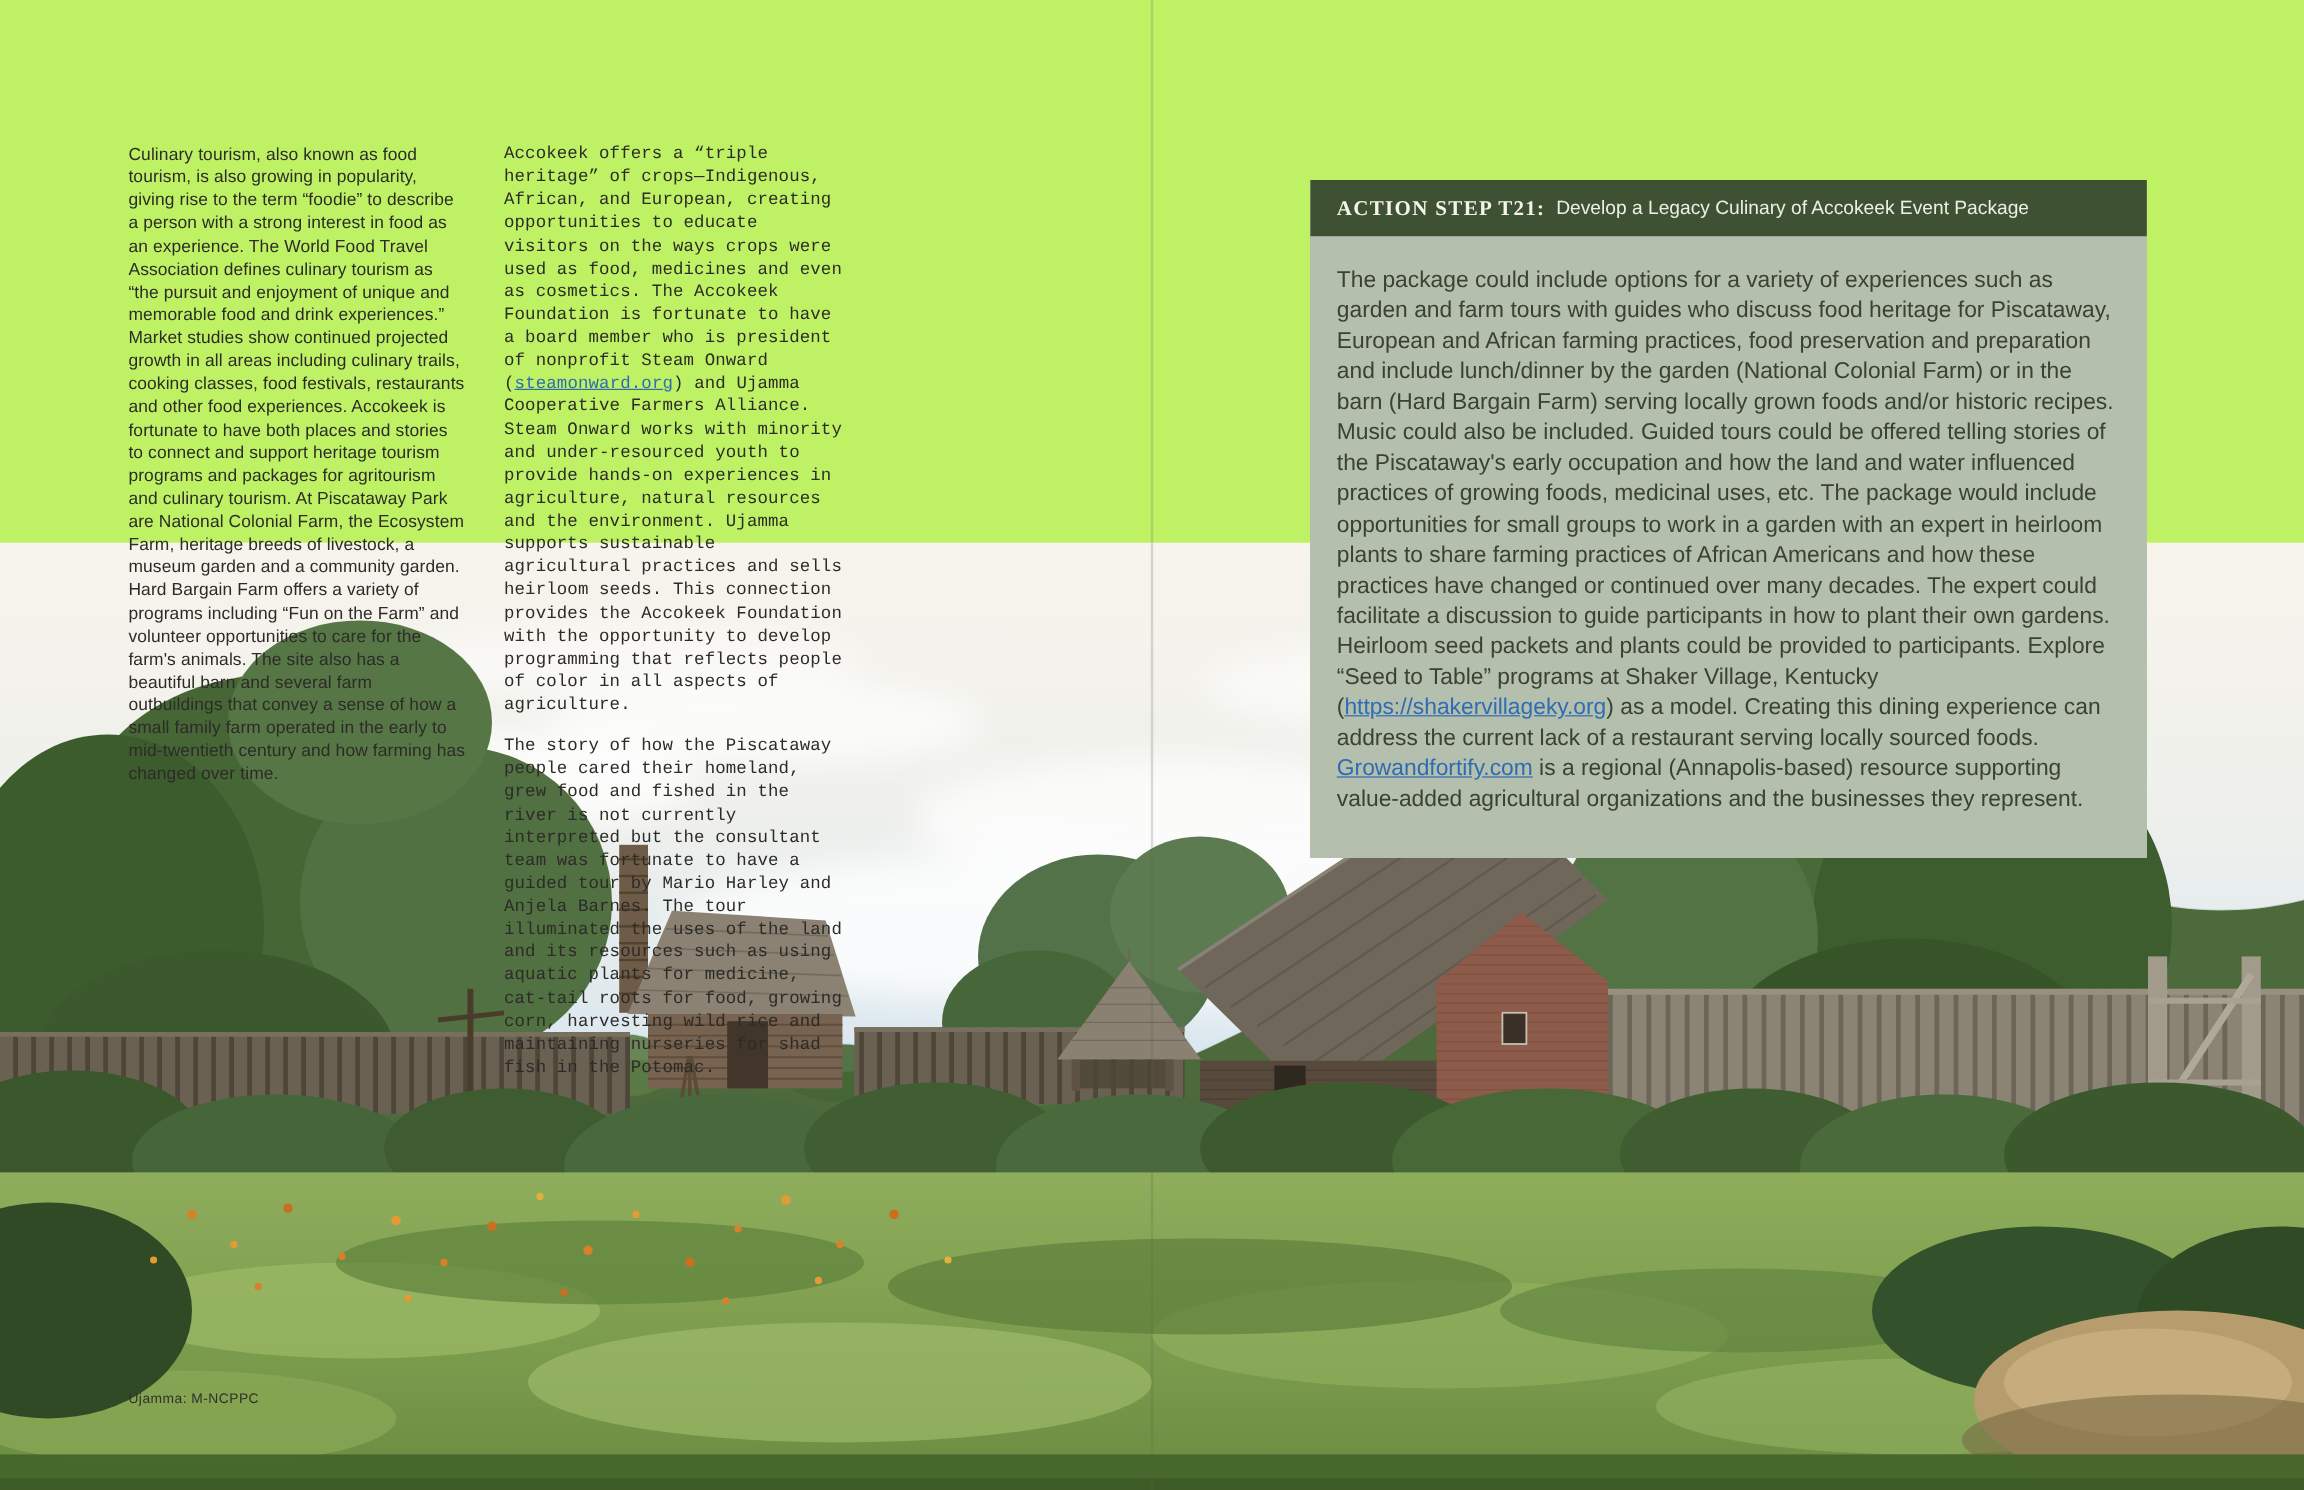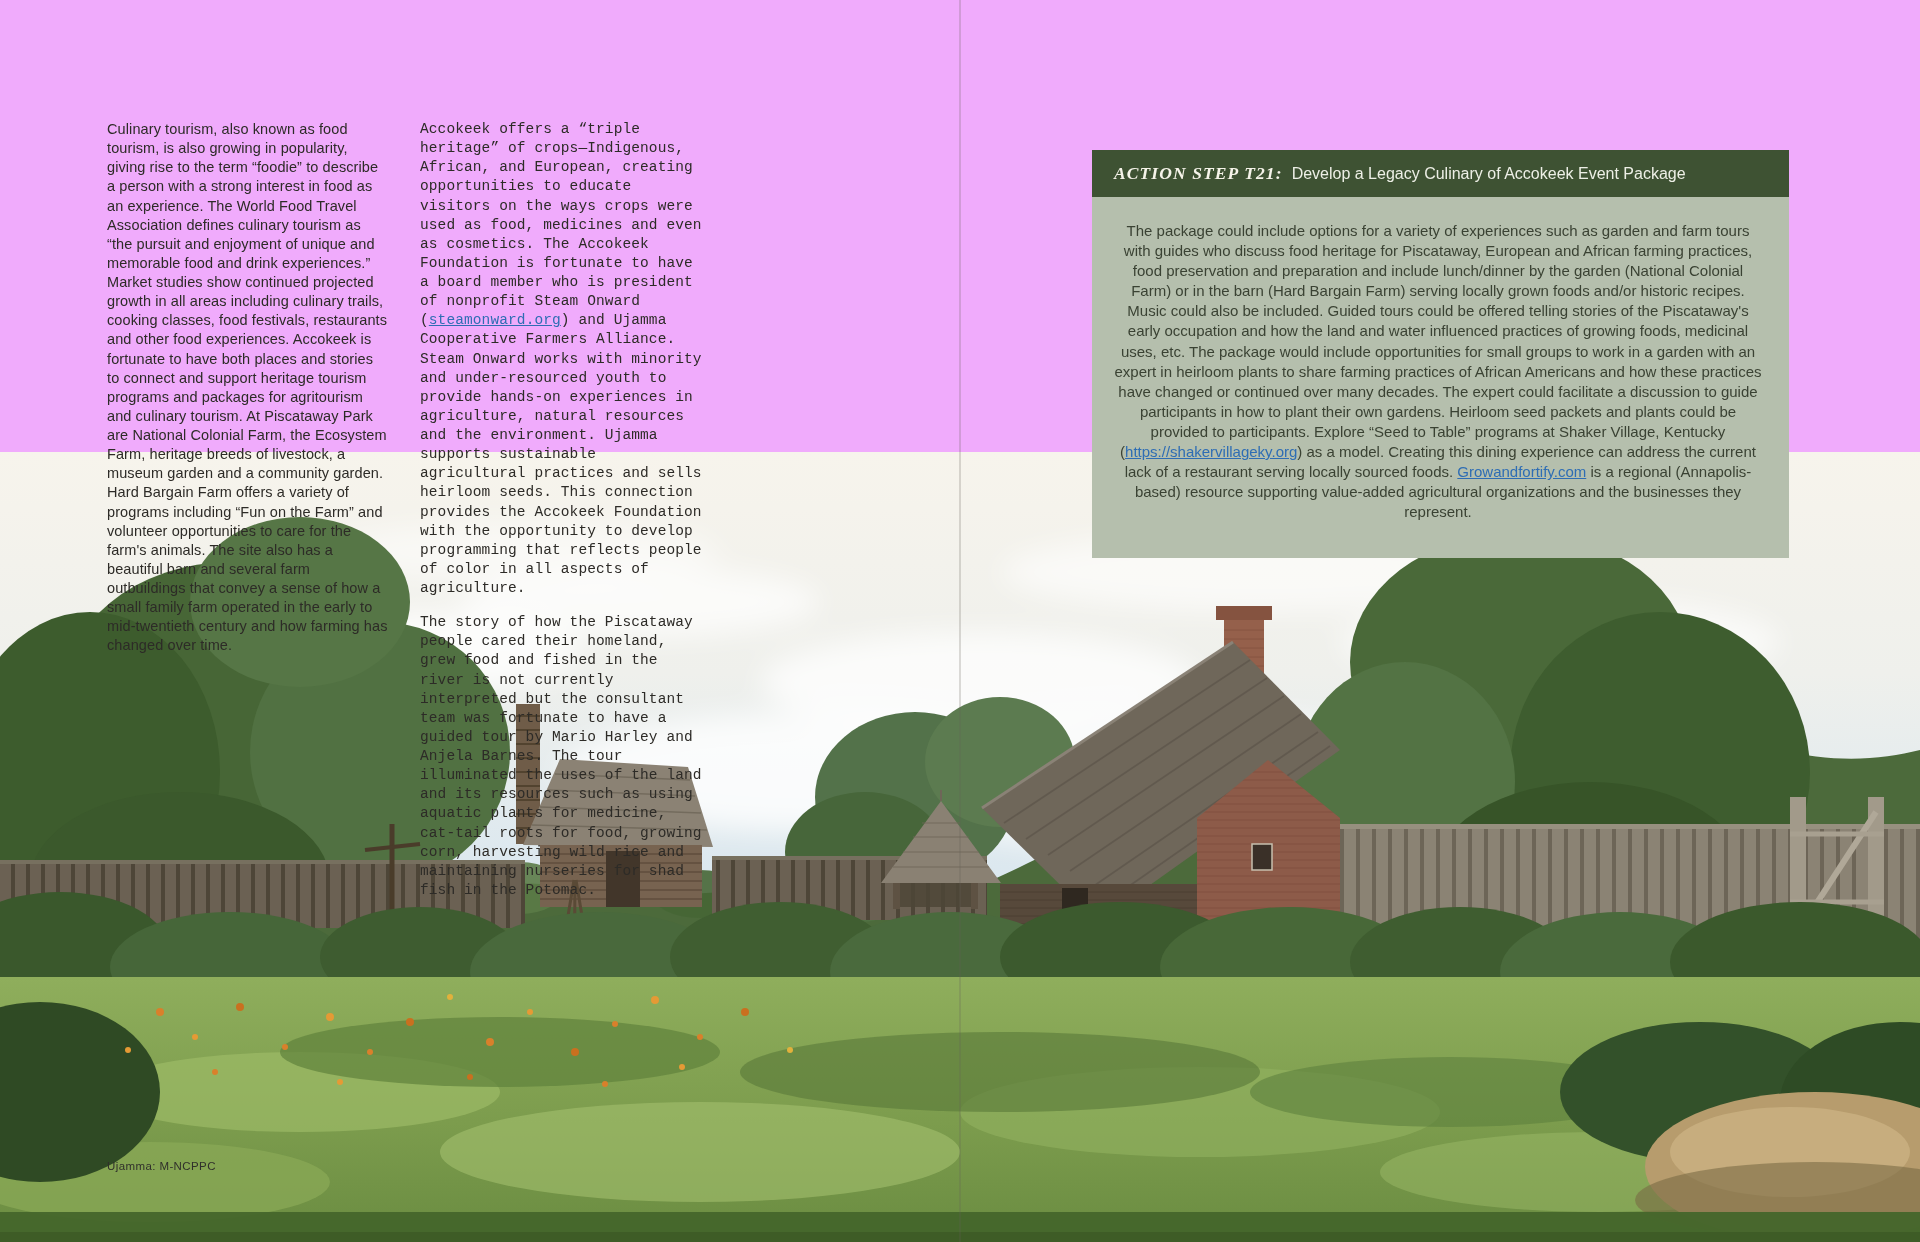--- a/index.html
+++ b/index.html
@@ -1,19 +1,19 @@
 <!DOCTYPE html>
 <html><head>
 <meta charset="utf-8">
 <style>
   html,body{margin:0;padding:0;}
   .page{
     position:relative;
     width:1920px;height:1242px;
-    background:#f0abfc;
+    background:#bef264;
     overflow:hidden;
     font-family:"Liberation Sans", sans-serif;
     color:#2D2B27;
   }
   
   .col{
     position:absolute;top:120px;
     font-size:14.5px;line-height:1.32;
     letter-spacing:0.1px;
     text-align:left;
@@ -28,29 +28,29 @@
   }
   .action-header{
     background:#3E5233;
     height:47px;
     display:flex;align-items:center;
     padding:0 22px;box-sizing:border-box;
   }
   .action-label{
     font-family:"Liberation Serif", serif;
     font-weight:700;font-size:17.5px;letter-spacing:1.1px;
-    color:#F5F3E9;white-space:nowrap;font-style:italic;
+    color:#F5F3E9;white-space:nowrap;
   }
   .action-title{
     font-size:16px;color:#EDEFE6;margin-left:9px;white-space:nowrap;
   }
   .action-body{
     background:#B5BFAD;
     padding:24px 27px 36px 22px;
-    font-size:15px;line-height:1.34;color:#3A4233;text-align:center;
+    font-size:19px;line-height:1.34;color:#3A4233;
   }
   
   .photo{
     position:absolute;left:0;top:452px;width:1920px;height:790px;
   }
   .credit{
     position:absolute;left:107px;top:1160px;
     font-size:11.5px;color:#30302B;letter-spacing:0.4px;
   }
   .gutter{

